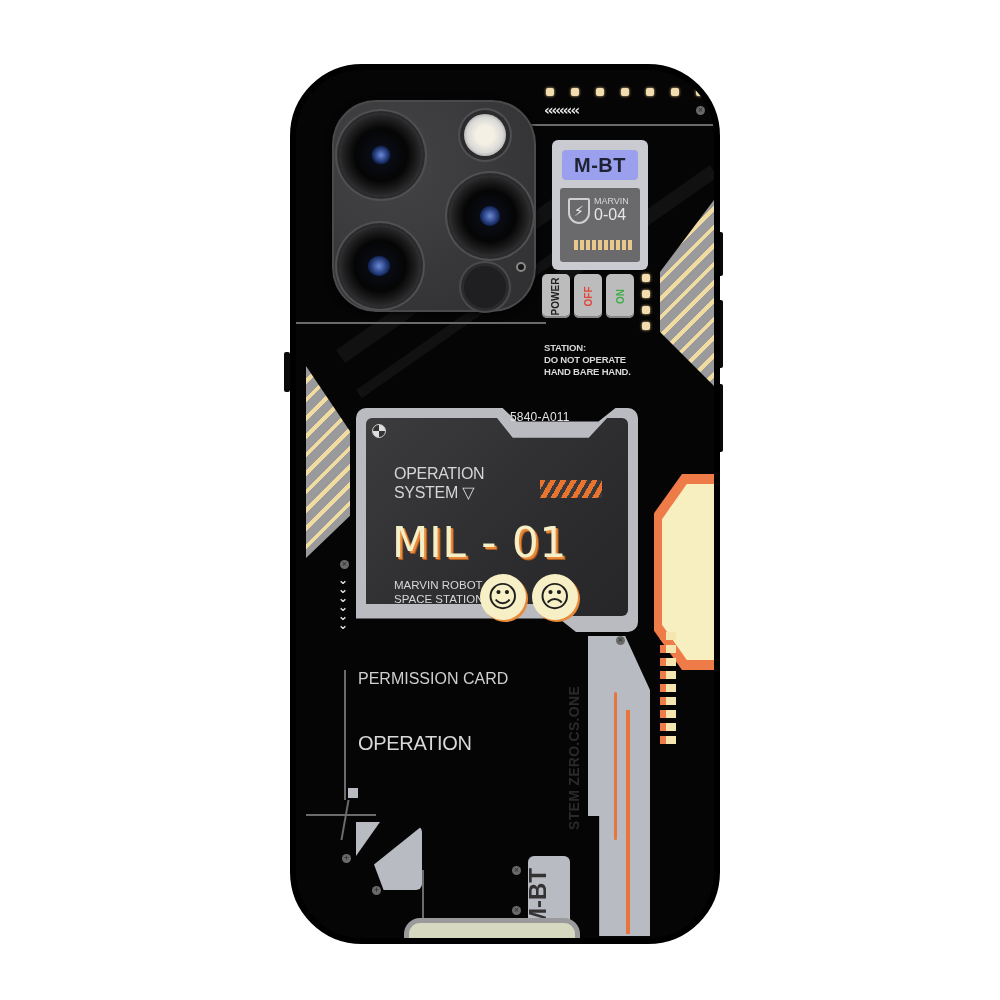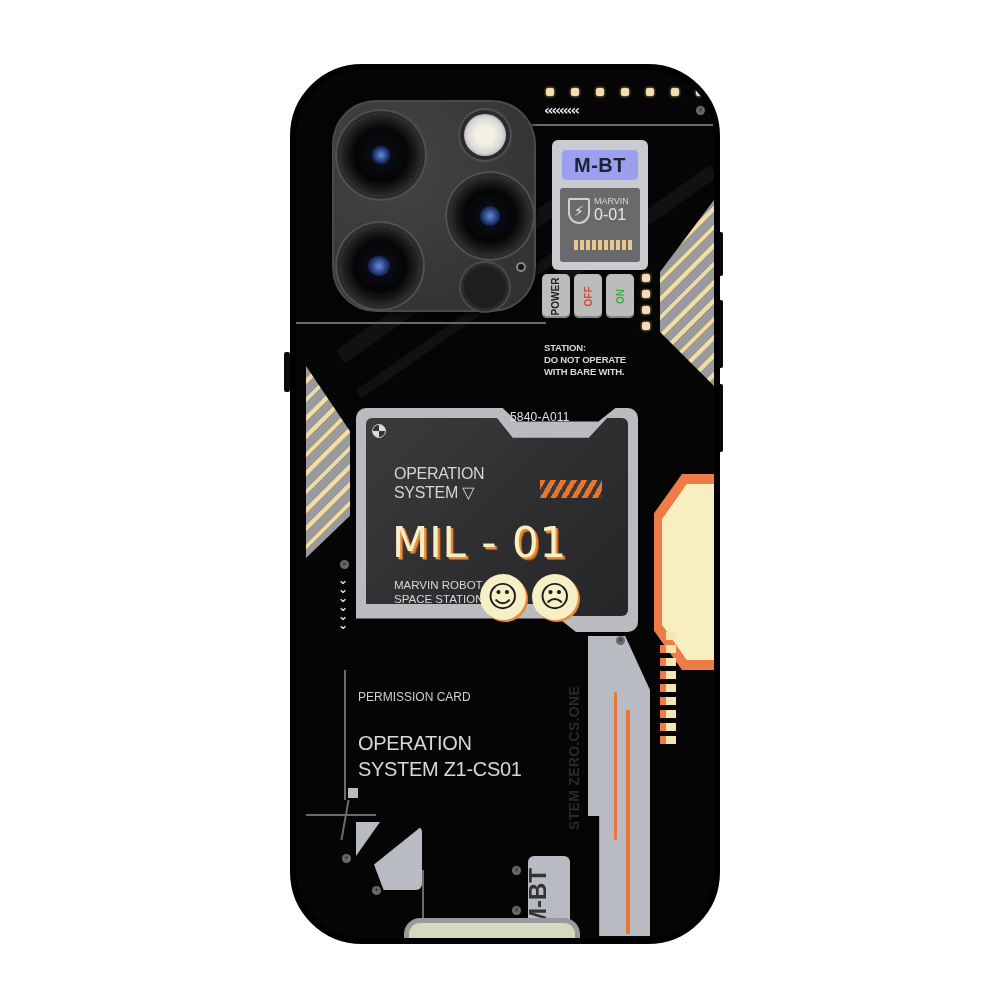--- a/index.html
+++ b/index.html
@@ -119,21 +119,21 @@
     clip-path: polygon(40% 0, 100% 0, 100% 100%, 40% 100%, 0 80%, 0 20%);
   }
   .hex-cream {
     position: absolute; left: 366px; top: 414px; width: 62px; height: 176px; background: #f7efc0;
     clip-path: polygon(40% 0, 100% 0, 100% 100%, 40% 100%, 0 80%, 0 20%);
   }
   .seg-bar { position: absolute; left: 364px; top: 562px; display: flex; flex-direction: column; gap: 5px; }
   .seg-bar span { width: 16px; height: 8px; background: linear-gradient(90deg, #ee7b48 0 40%, #f5e6b0 40%); }
 
   
-  .perm-label { position: absolute; left: 62px; top: 620px; color: #cfcfcf; font-size: 12px; font-family: "Liberation Sans", sans-serif; }
+  .perm-label { position: absolute; left: 62px; top: 600px; color: #cfcfcf; font-size: 16px; font-family: "Liberation Sans", sans-serif; }
   .perm-title { position: absolute; left: 62px; top: 660px; color: #d8d8d8; font-size: 20px; line-height: 26px; font-family: "Liberation Sans", sans-serif; letter-spacing: -0.3px; }
   .trace { position: absolute; background: #6b6b6b; }
 
   
   .zero-bar {
     position: absolute; left: 292px; top: 566px; width: 62px; height: 300px; background: #b9bbc3;
     clip-path: polygon(0 0, 60% 0, 100% 18%, 100% 100%, 18% 100%, 18% 60%, 0 60%);
   }
   .zero-text {
     position: absolute; left: 270px; top: 760px; color: #2a2a2a; font-size: 14px; font-weight: bold;
@@ -201,21 +201,21 @@
       <span></span>
   </div>
   <div class="chevrons" style="left:248px;top:32px;">‹‹‹‹‹‹‹‹‹</div>
   <div class="screw" style="left:400px;top:36px;">×</div>
 
   <div class="mbt-card">
     <div class="mbt-label">M-BT</div>
     <div class="mbt-inner">
       <div class="shield">⚡</div>
       <div class="marvin-small">MARVIN</div>
-      <div class="marvin-code">0-01</div>
+      <div class="marvin-code">0-04</div>
       <div class="pins">
         <span></span>
           <span></span>
           <span></span>
           <span></span>
           <span></span>
           <span></span>
           <span></span>
           <span></span>
           <span></span>
@@ -239,21 +239,21 @@
   <div class="led-dots" style="left:346px;top:204px;flex-direction:column;gap:8px;">
     <span></span>
       <span></span>
       <span></span>
       <span></span>
   </div>
 
   <div class="warning">
     <div>STATION:</div>
     <div>DO NOT OPERATE</div>
-    <div>WITH BARE WITH.</div>
+    <div>HAND BARE HAND.</div>
   </div>
 
   <div class="screen-frame"></div>
   <div class="screen"></div>
   <div class="target-icon"></div>
   <div class="code-tag">5840-A011</div>
   <div class="op-sys">
     <div>OPERATION</div>
     <div>SYSTEM ▽</div>
   </div>
@@ -282,21 +282,20 @@
       <span></span>
       <span></span>
   </div>
 
   <div class="trace" style="left:48px;top:600px;width:2px;height:130px;"></div>
   <div class="trace" style="left:48px;top:730px;width:2px;height:40px;transform:skewX(-10deg);"></div>
   <div class="trace" style="left:52px;top:718px;width:10px;height:10px;background:#b9bbc3;"></div>
   <div class="perm-label">PERMISSION CARD</div>
   <div class="perm-title">
     <div>OPERATION</div>
-    <div>SYSTEM Z1-CS01</div>
   </div>
 
   <div class="trace" style="left:10px;top:744px;width:70px;height:2px;"></div>
   <div class="tri-shape" style="left:60px;top:752px;width:24px;height:34px;clip-path:polygon(0 0,100% 0,0 100%);"></div>
   <div class="tri-shape" style="left:78px;top:756px;width:48px;height:64px;border-radius:6px;clip-path:polygon(100% 0,100% 100%,20% 100%,0 60%);"></div>
   <div class="screw" style="left:46px;top:784px;">+</div>
   <div class="screw" style="left:76px;top:816px;">+</div>
 
   <div class="zero-bar"></div>
   <div class="zero-line"></div>

